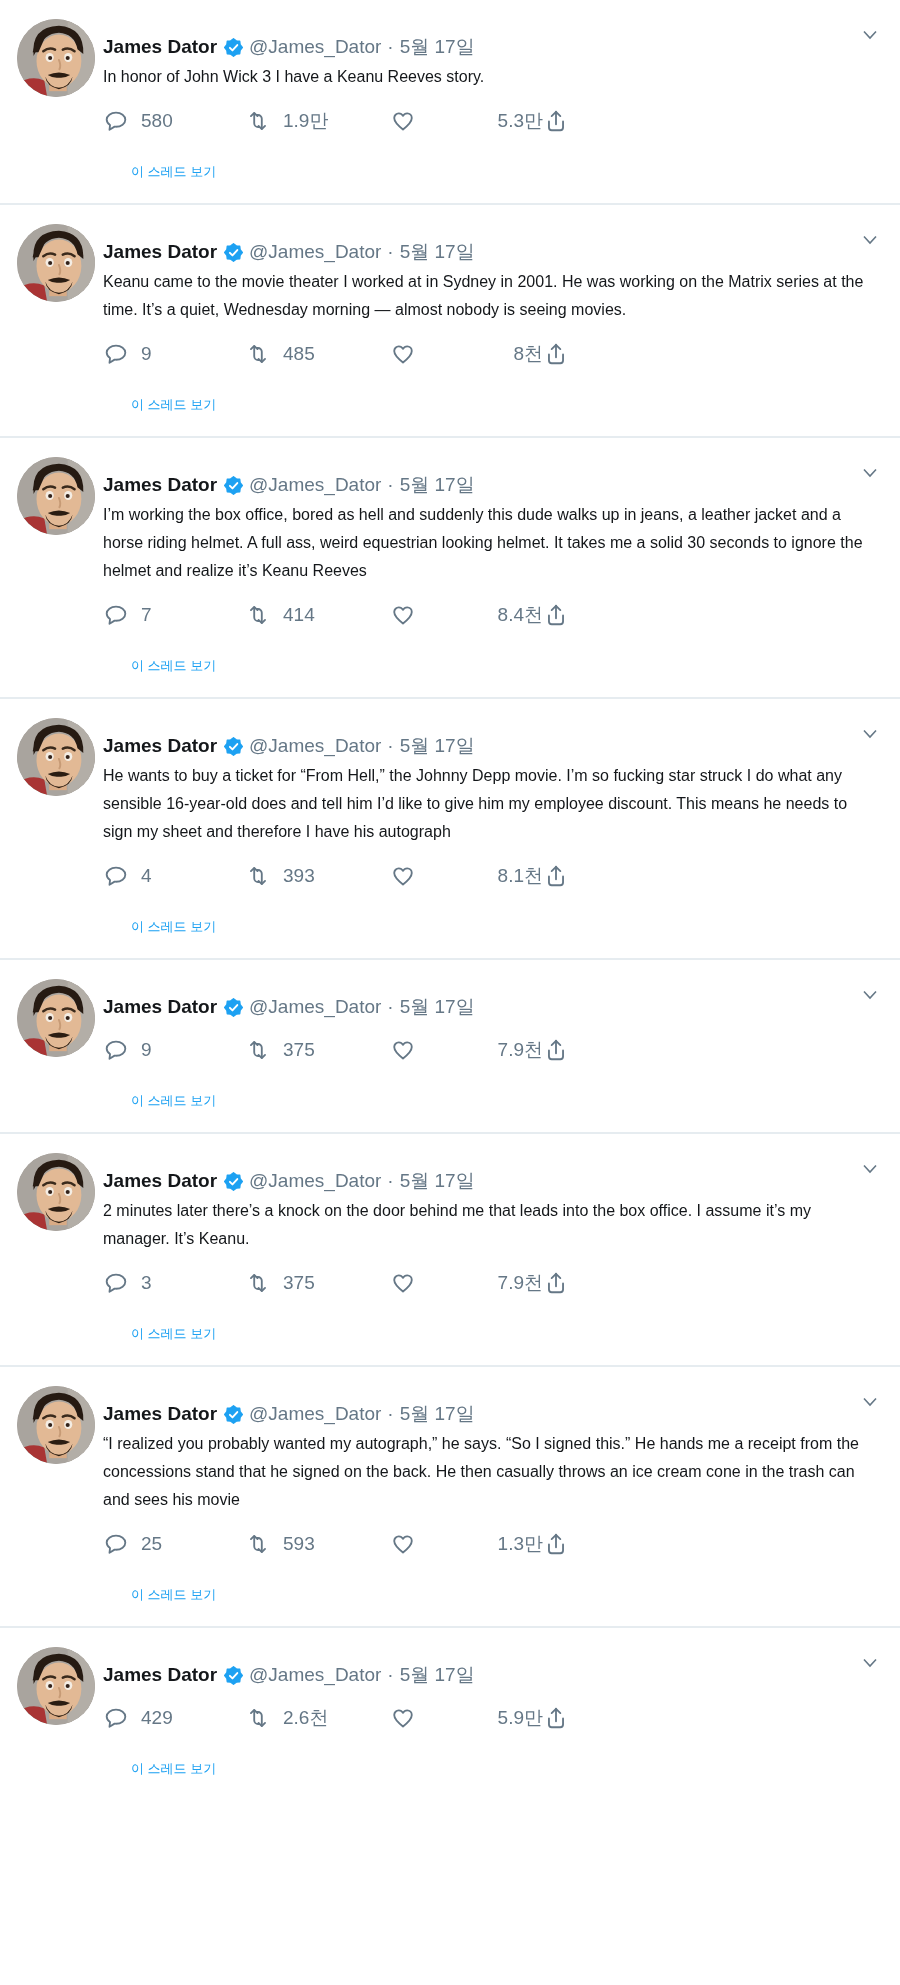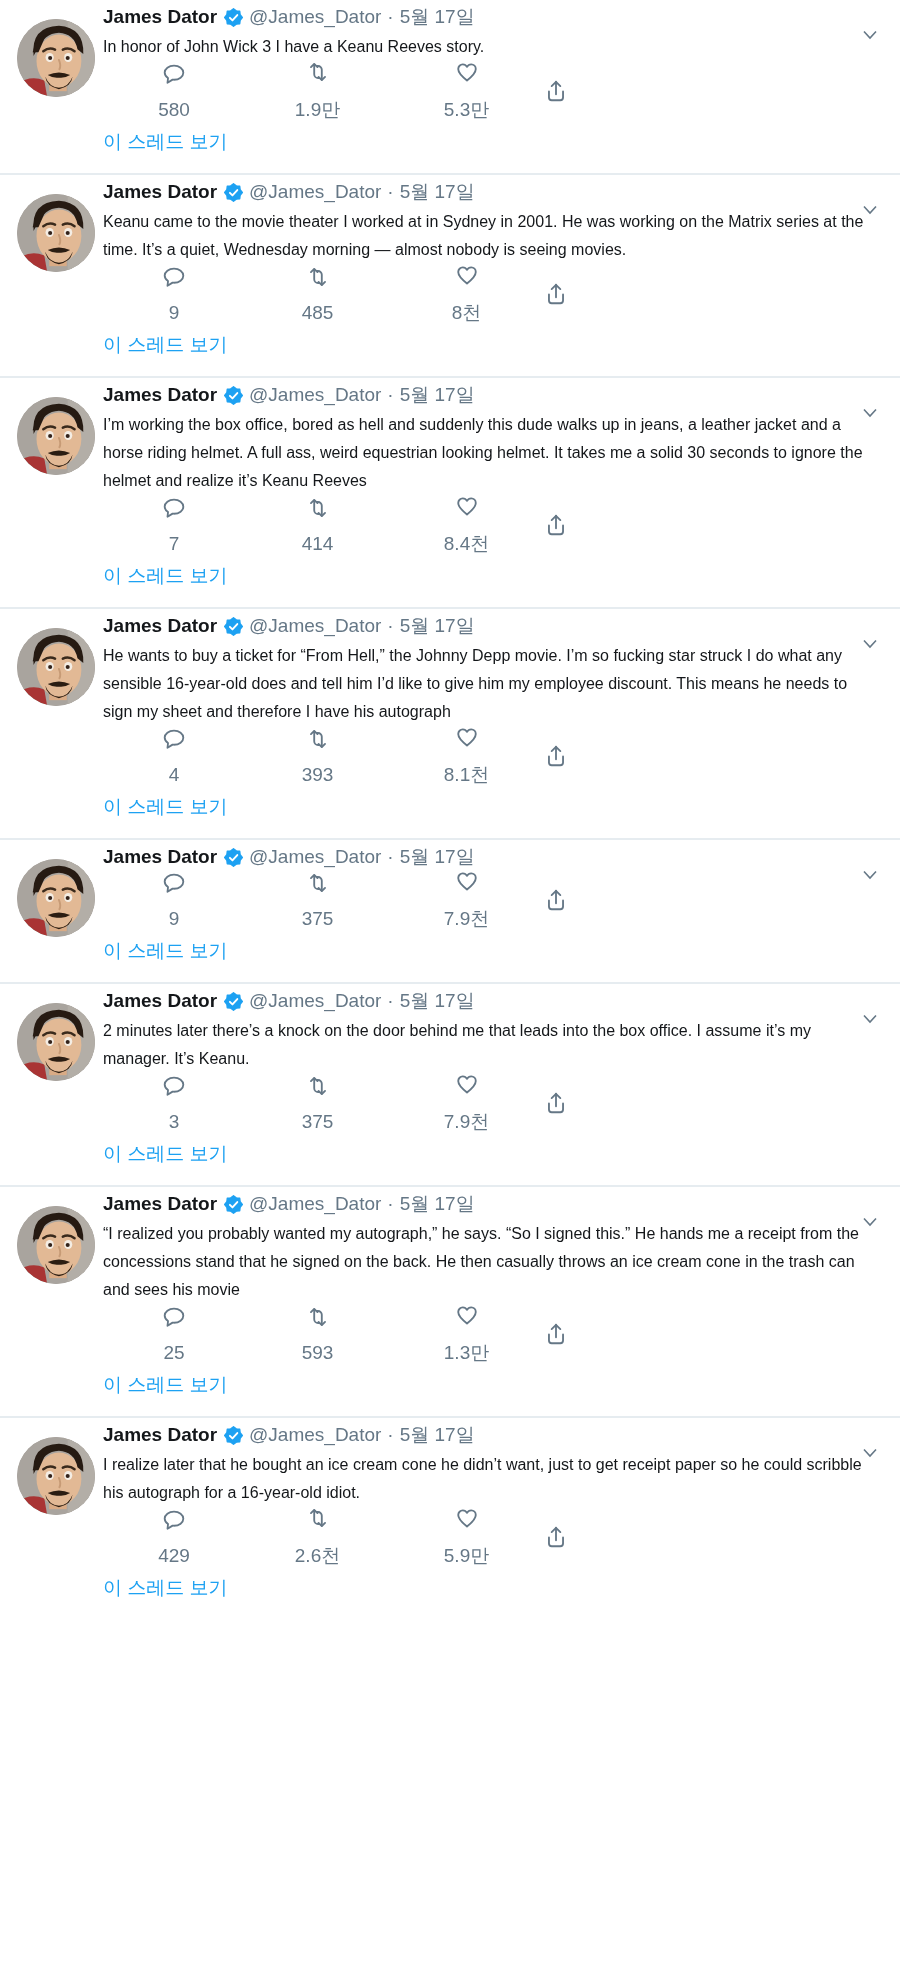--- a/index.html
+++ b/index.html
@@ -5,21 +5,21 @@
   * { margin:0; padding:0; box-sizing:border-box; }
   html,body { background:#ffffff; }
   body {
     width:900px; height:1985px; overflow:hidden;
     font-family:"Liberation Sans","DejaVu Sans",sans-serif;
     color:#14171a;
   }
   .feed { width:900px; }
   .tweet {
     position:relative;
-    padding:4px 28px 18px 17px;
+    padding:34px 28px 18px 17px;
     border-bottom:2px solid #e6ecf0;
     background:#ffffff;
   }
   .tweet:last-child { border-bottom:0; }
   .avatar {
     position:absolute; left:17px; top:19px;
     width:78px; height:78px; border-radius:50%; overflow:hidden;
     background:#a9a49e;
   }
   .avatar svg { display:block; width:78px; height:78px; }
@@ -44,30 +44,29 @@
   .actions {
     display:flex; align-items:center;
     margin-top:14px; height:32px;
     color:#657786; font-size:19px;
   }
   .action {
     display:flex; align-items:center; gap:12px;
     background:none; border:0; padding:0; cursor:pointer;
     color:#657786; font-size:19px;
     font-family:"Liberation Sans","DejaVu Sans",sans-serif;
-    flex-direction:column;
   }
   .action svg { width:26px; height:26px; stroke:#657786; fill:none; stroke-width:1.7; stroke-linecap:round; stroke-linejoin:round; }
   .action.reply   { width:142px; }
   .action.retweet { width:145px; }
   .action.like    { width:153px;justify-content:space-between; }
   .thread-link {
     display:inline-block; margin-top:22px;
-    color:#1da1f2; font-size:19px; line-height:26px;
-    text-decoration:none; cursor:pointer;
+    color:#1da1f2; font-size:13px; line-height:26px;
+    text-decoration:none; cursor:pointer;margin-left:28px;
   }
   .defs { position:absolute; width:0; height:0; overflow:hidden; }
 </style>
 </head>
 <body>
 
 <svg class="defs" aria-hidden="true">
   <defs>
     <clipPath id="avclip">
         <circle cx="40" cy="40" r="40"></circle>
@@ -513,21 +512,20 @@
         <span class="display-name">James Dator</span>
         <span class="badge">
           <svg>
               <use href="#sym-badge"></use>
             </svg>
         </span>
         <span>@James_Dator</span>
         <span>·</span>
         <span>5월 17일</span>
       </div>
-      <div class="tweet-text">I realize later that he bought an ice cream cone he didn’t want, just to get receipt paper so he could scribble his autograph for a 16-year-old idiot.</div>
       <div class="actions">
         <button class="action reply">
           <svg>
               <use href="#sym-reply"></use>
             </svg>
           <span>429</span>
         </button>
         <button class="action retweet">
           <svg>
               <use href="#sym-retweet"></use>

